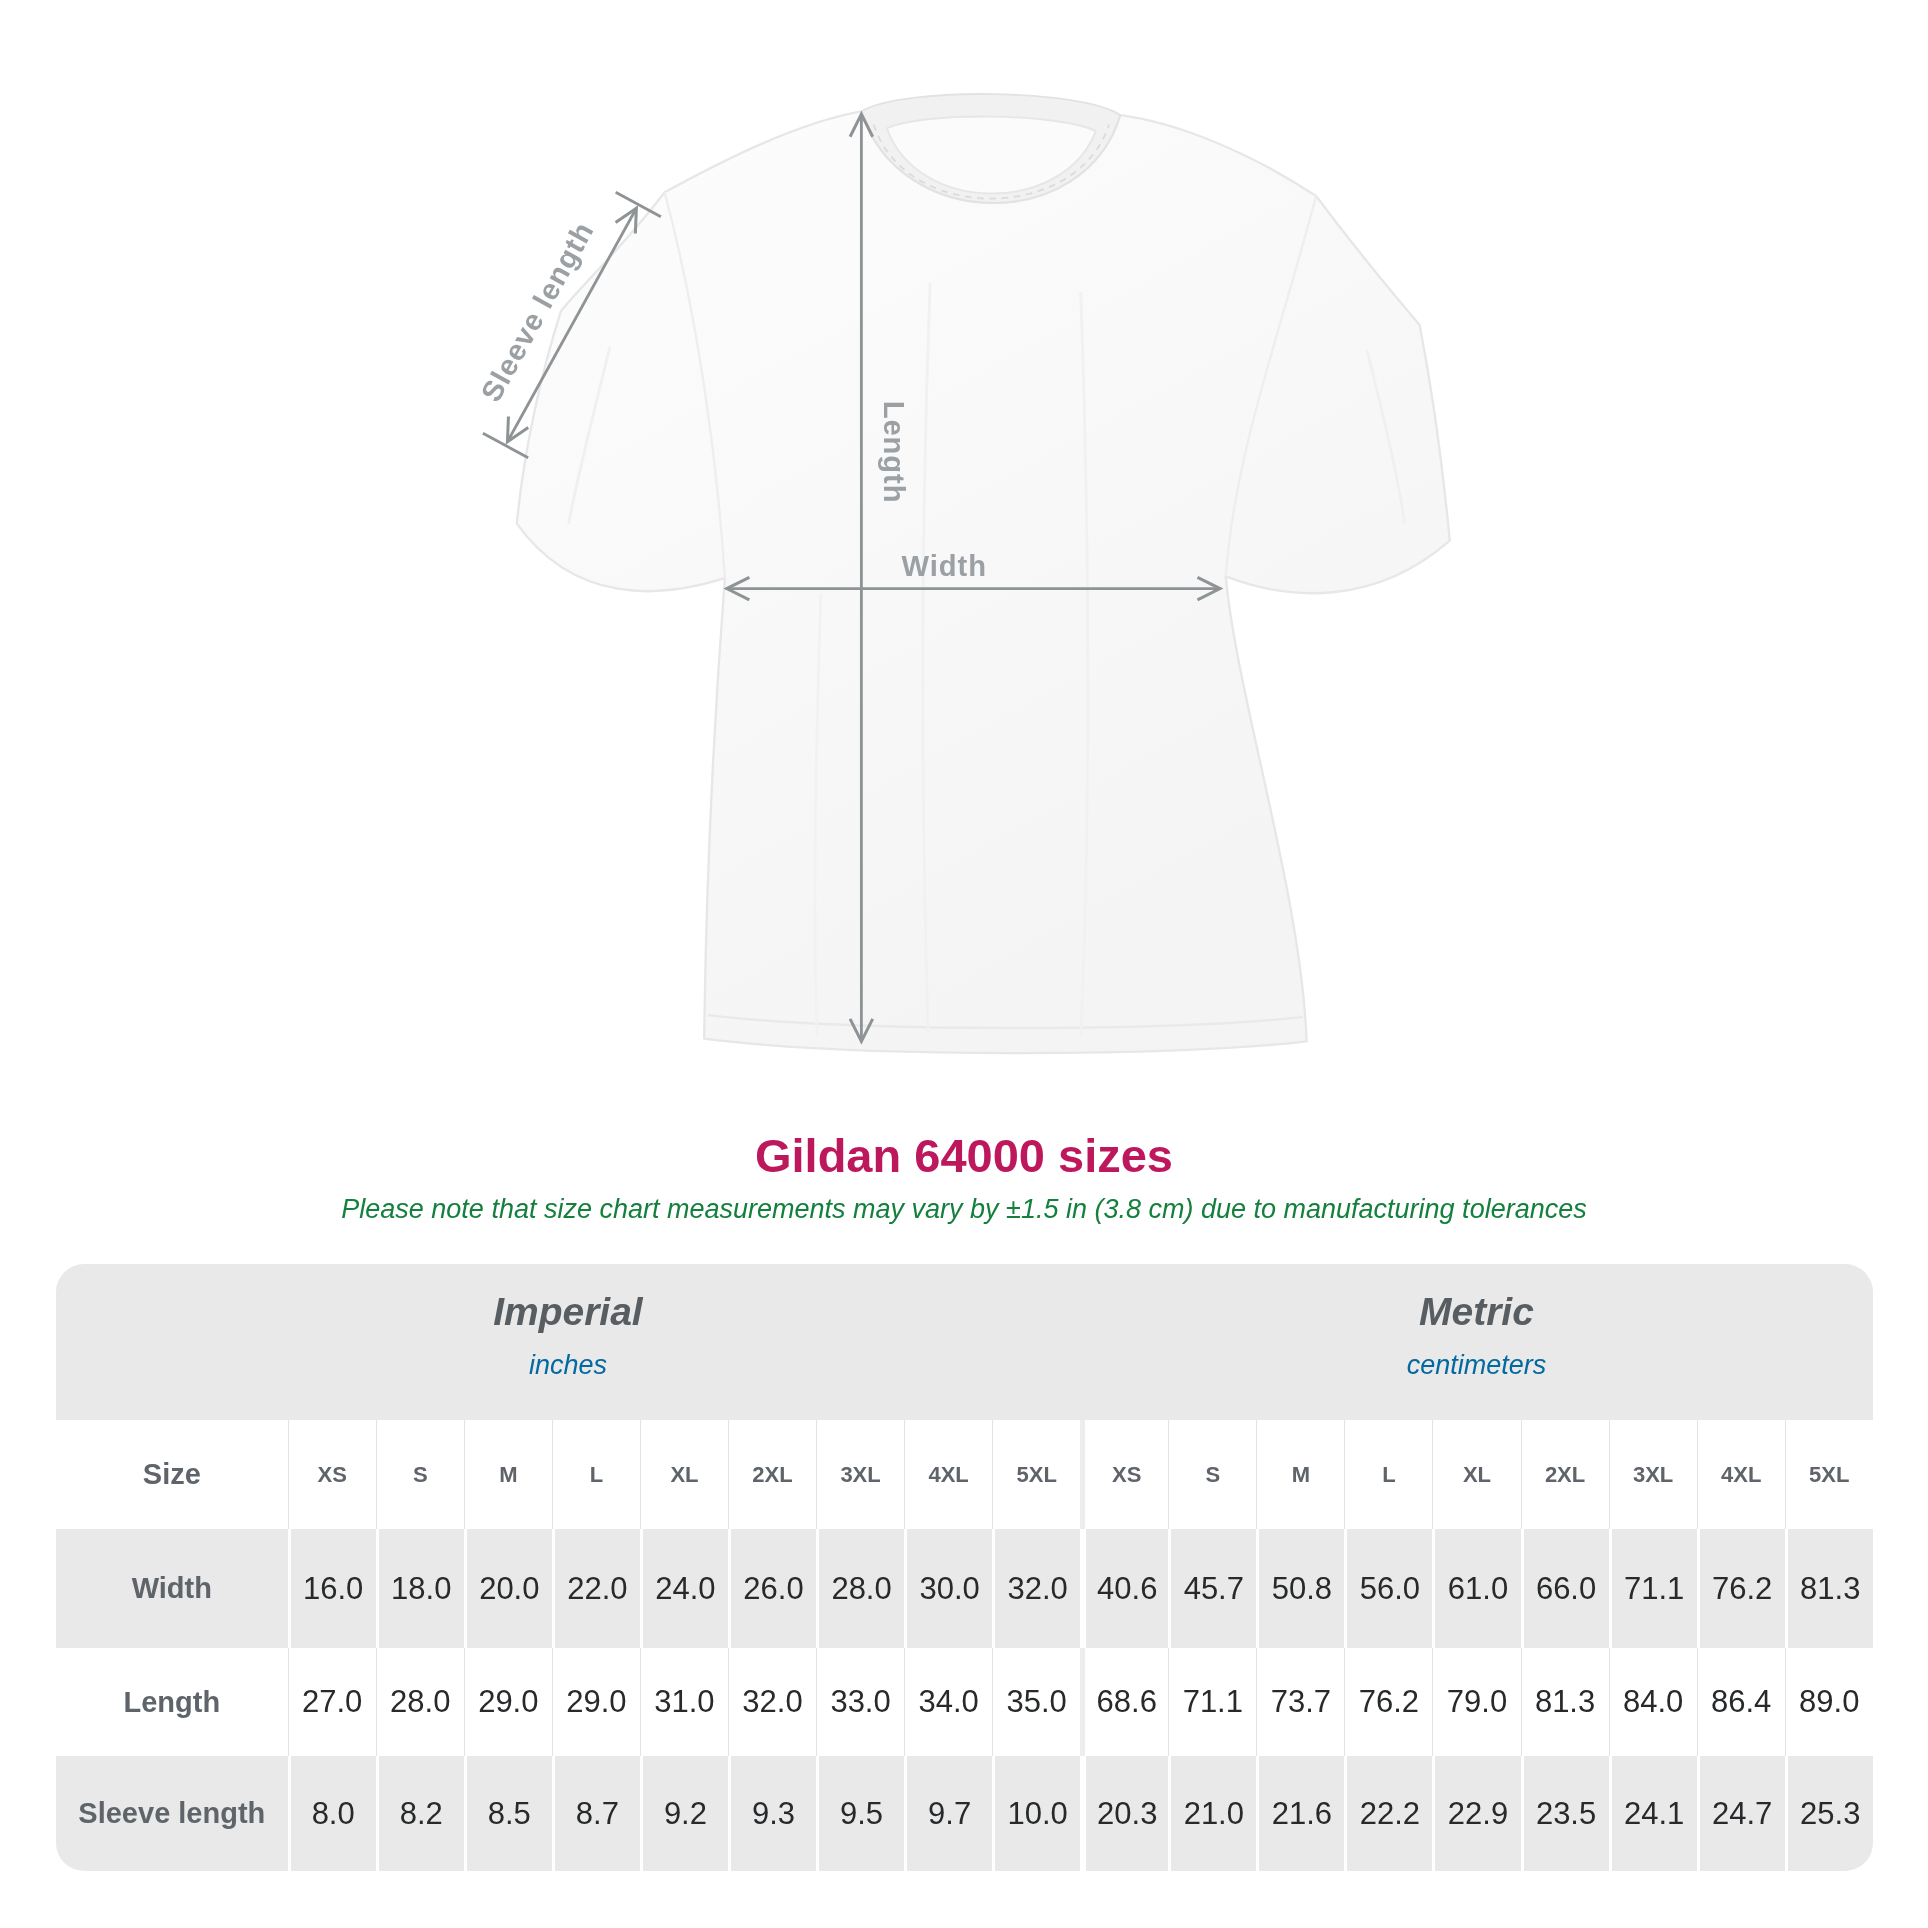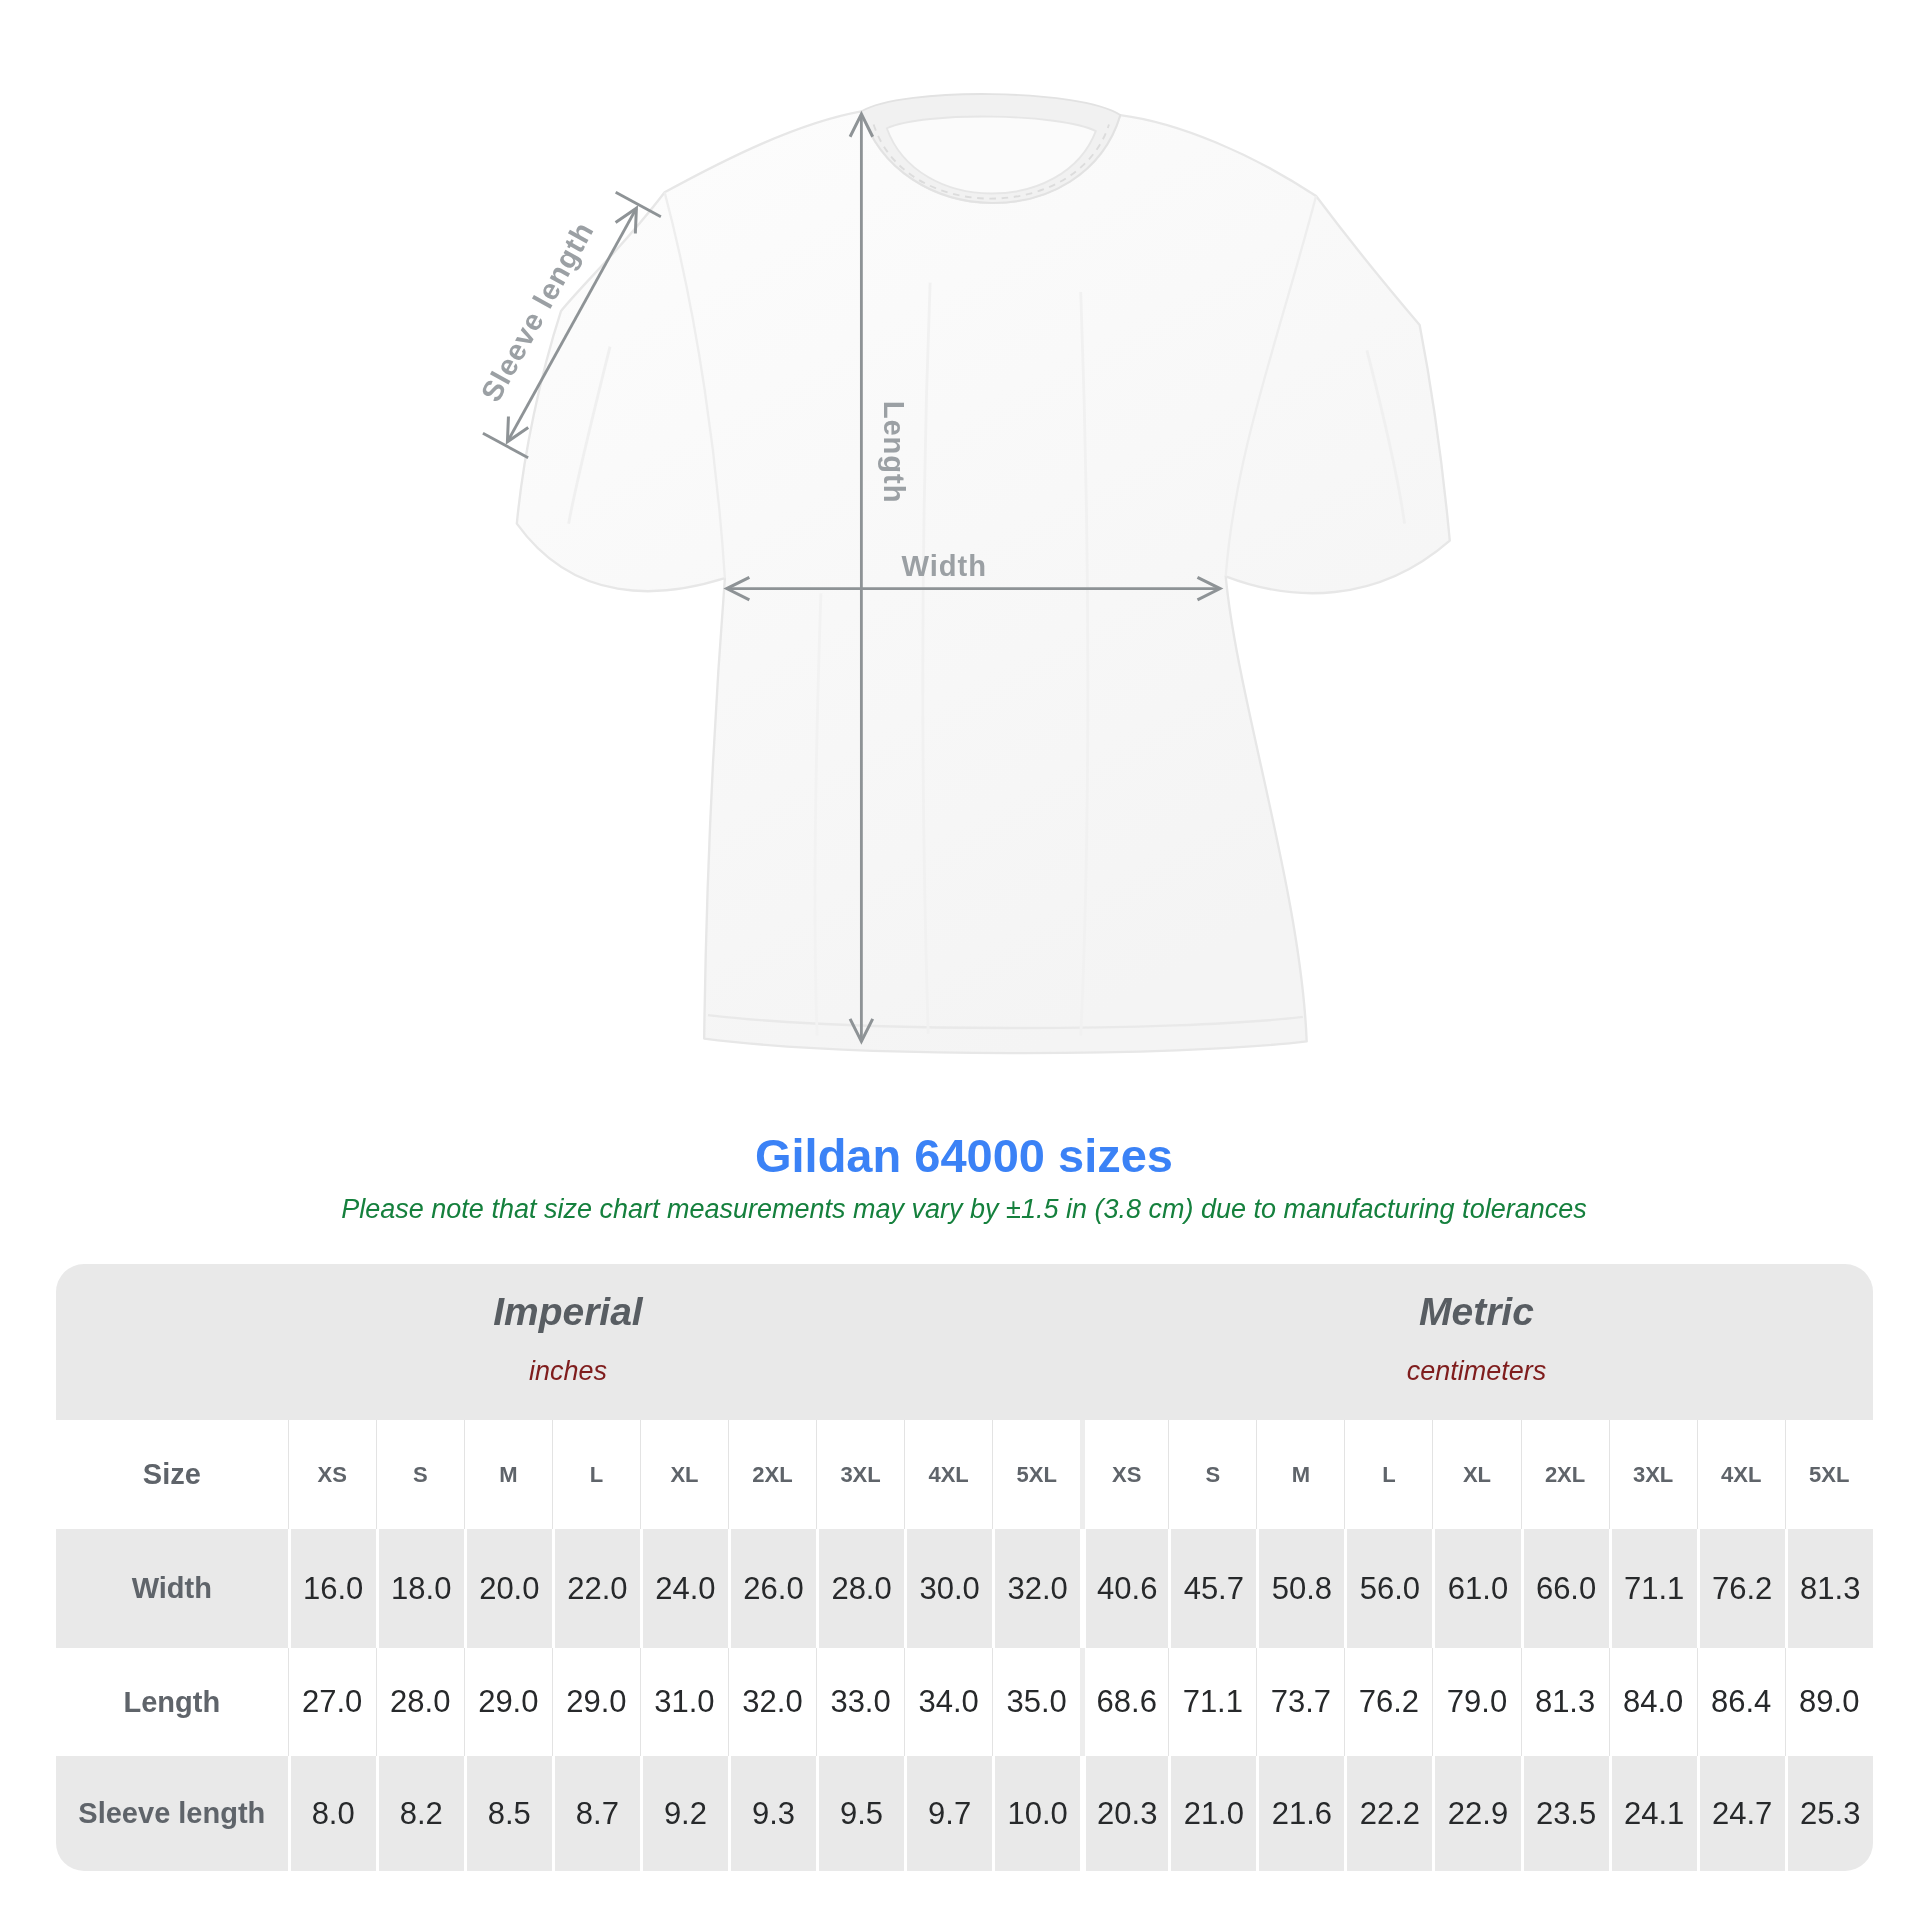--- a/index.html
+++ b/index.html
@@ -5,33 +5,33 @@
   html,body{margin:0;padding:0;background:#ffffff;}
   body{width:1928px;height:1928px;position:relative;overflow:hidden;
        font-family:"Liberation Sans","DejaVu Sans",sans-serif;}
 
   
   .diagram{position:absolute;top:0;left:0;}
   .dim-label{font-weight:bold;font-size:31px;fill:#9ba0a4;letter-spacing:1px;}
 
   
   .page-title{position:absolute;top:1128px;left:0;width:1928px;text-align:center;
-              font-size:47px;font-weight:bold;color:#3b82f6;}
+              font-size:47px;font-weight:bold;color:#be185d;}
   .page-subtitle{position:absolute;top:1194px;left:0;width:1928px;text-align:center;
               font-size:27px;font-style:italic;color:#15803d;}
 
   
   .table-wrap{position:absolute;top:1264px;left:56px;width:1817px;
               border-radius:28px;overflow:hidden;background:#ffffff;}
   .band{display:flex;height:156px;background:#e9e9e9;}
   .band-half{display:flex;flex-direction:column;align-items:center;box-sizing:border-box;gap:12px;}
   .band-half.imperial{flex:0 0 56.35%;}
   .band-half.metric{flex:0 0 43.65%;}
   .band-title{margin-top:26px;font-size:39px;font-weight:bold;font-style:italic;color:#585d62;}
-  .band-unit{margin-top:10px;font-size:27px;font-style:italic;color:#7f1d1d;}
+  .band-unit{margin-top:4px;font-size:27px;font-style:italic;color:#0369a1;}
 
   .trow{display:flex;width:100%;}
   .cell{flex:0 0 4.847%;box-sizing:border-box;display:flex;align-items:center;justify-content:center;
         font-size:31px;color:#27292b;background:#ffffff;}
   .cell.label-cell{flex:0 0 12.75%;font-weight:bold;color:#5f646a;font-size:29px;}
   .cell.head{font-weight:bold;color:#5f646a;font-size:22px;}
   .row-white .cell:not(:first-child){border-left:1.9px solid #e3e3e3;}
   .row-white .cell.group-start{border-left:5.6px solid #ededed;}
   .row-gray .cell{background:#e9e9e9;}
   .row-gray .cell:not(:first-child){border-left:3.8px solid #ffffff;}

